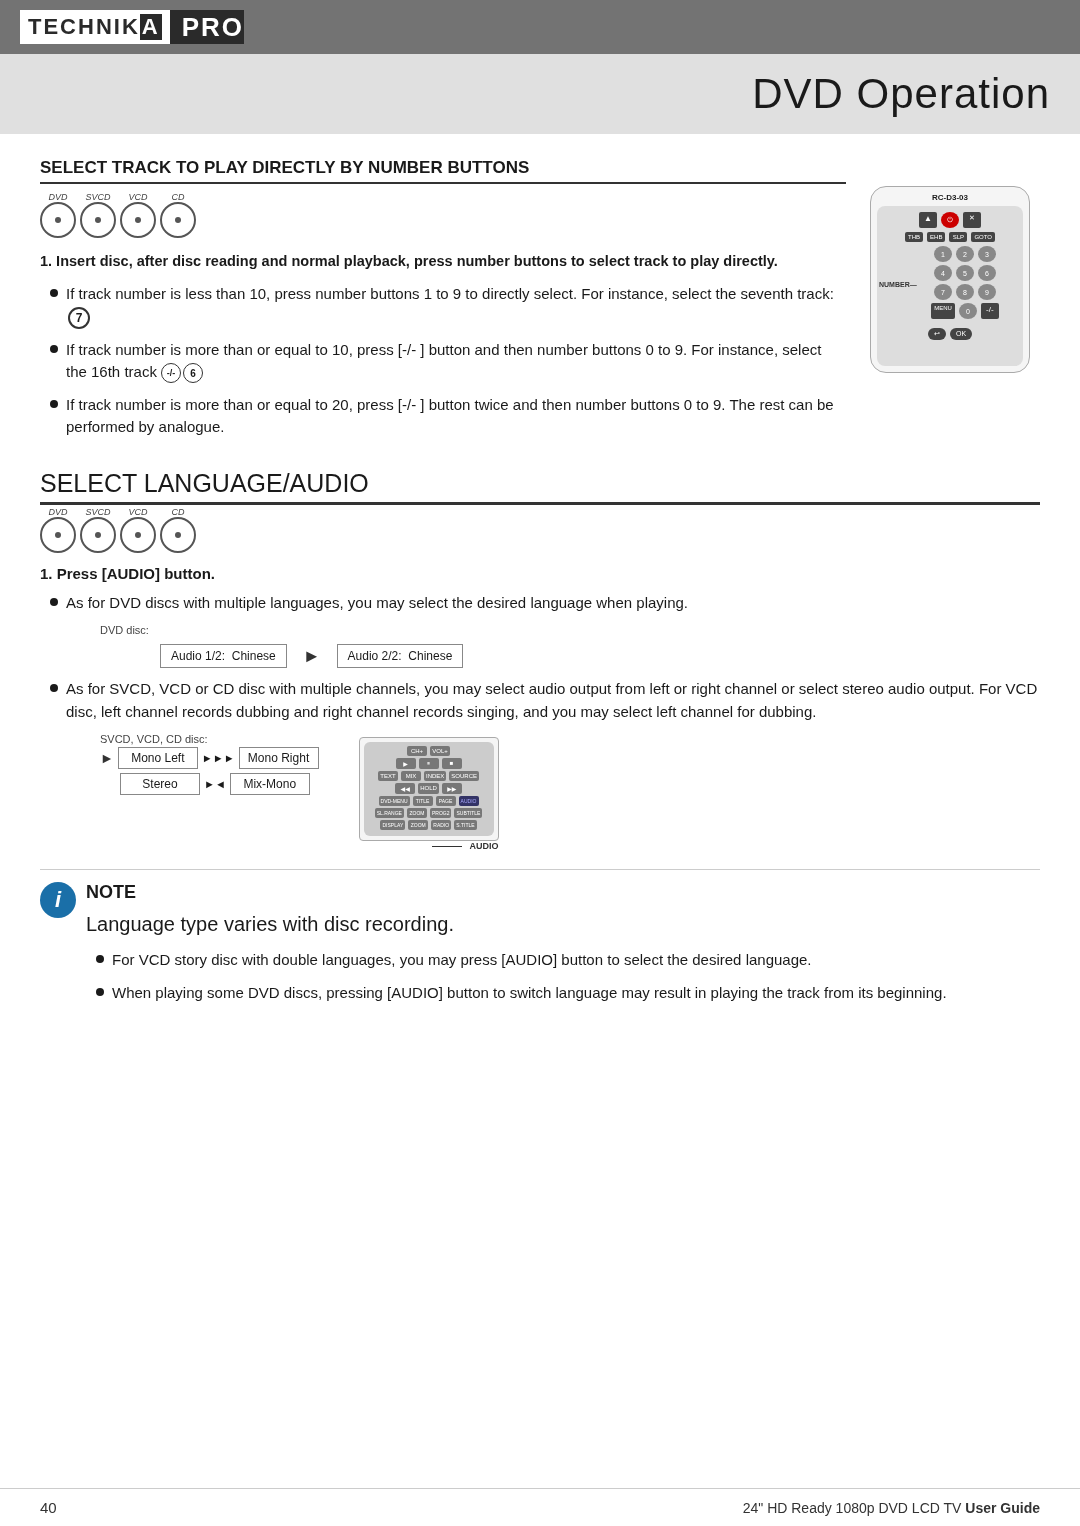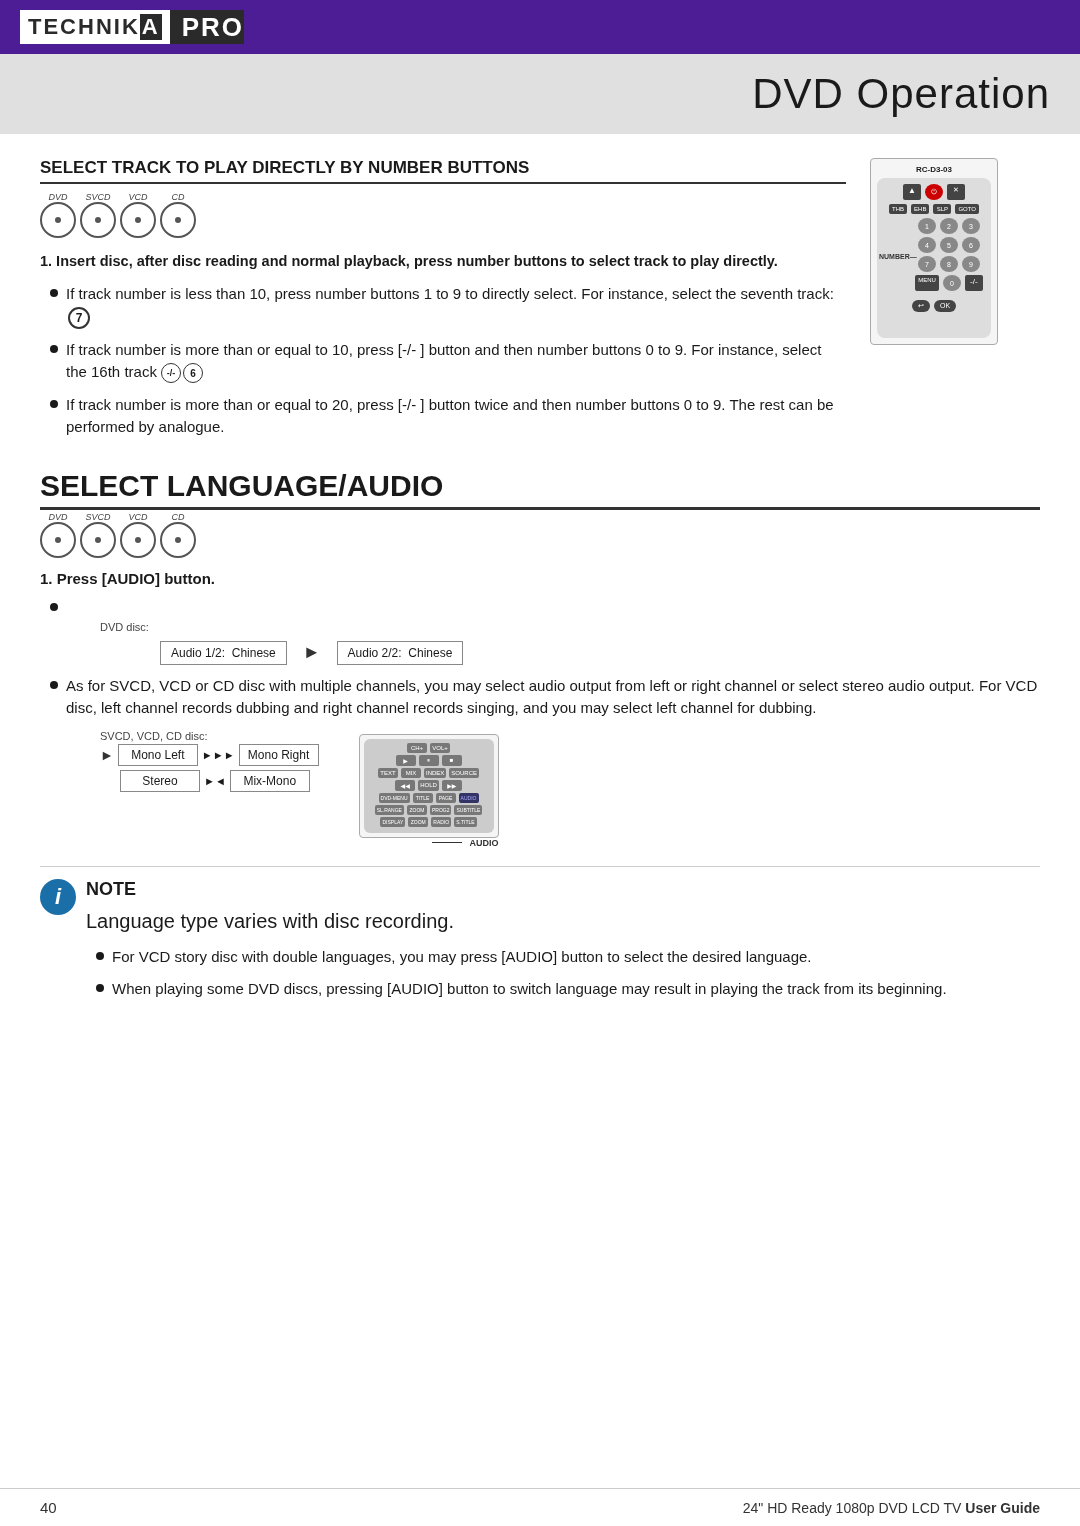--- a/index.html
+++ b/index.html
@@ -8,21 +8,21 @@
       min-height: 1526px;
       background: #ffffff;
       font-family: Arial, Helvetica, sans-serif;
       font-size: 15px;
       color: #1a1a1a;
       position: relative;
     }
 
     
     .header {
-      background: #4c1d95;
+      background: #737373;
       padding: 10px 20px;
       display: flex;
       align-items: center;
     }
     .logo-box {
       background: #2a2a2a;
       display: flex;
       align-items: center;
       gap: 6px;
     }
@@ -189,24 +189,25 @@
     }
     .col-side {
       width: 170px;
       flex-shrink: 0;
     }
 
     
     .remote-diagram {
       border: 1px solid #aaa;
       background: #f5f5f5;
-      width: 128px;
+      width: 160px;
       padding: 6px;
       font-size: 8px;
-      border-radius: 4px;
+      border-radius: 16px;
+      margin-top: 28px;
     }
     .remote-title {
       text-align: center;
       font-weight: bold;
       font-size: 8px;
       margin-bottom: 4px;
     }
     .remote-body {
       background: #ddd;
       border-radius: 8px;
@@ -244,22 +245,22 @@
       font-size: 7px;
       color: #333;
       margin-right: 2px;
     }
 
     
     .section2 {
       margin-top: 20px;
     }
     .section2-heading {
-      font-size: 30px;
-      font-weight: 700;
+      font-size: 25px;
+      font-weight: 400;
       text-transform: uppercase;
       border-bottom: 3px solid #333;
       padding-bottom: 4px;
     }
 
     .press-heading {
       font-weight: bold;
       margin-bottom: 8px;
     }
 
@@ -570,20 +571,21 @@
             <div class="disc-circle-inner"></div>
           </div>
       </div>
     </div>
 
     <p class="press-heading">1. Press [AUDIO] button.</p>
 
     <ul class="bullet-list">
       <li>
         <div class="bullet-dot"></div>
+        <span>As for DVD  discs with multiple languages, you may select the desired language when playing.</span>
       </li>
     </ul>
 
     <div style="margin-left: 60px; ">
       <div class="disc-label-text">DVD disc:</div>
       <div class="dvd-disc-diagram">
         <div class="disc-box">
           <span>Audio  1/2:</span>&nbsp;
           <span>Chinese</span>
         </div>

